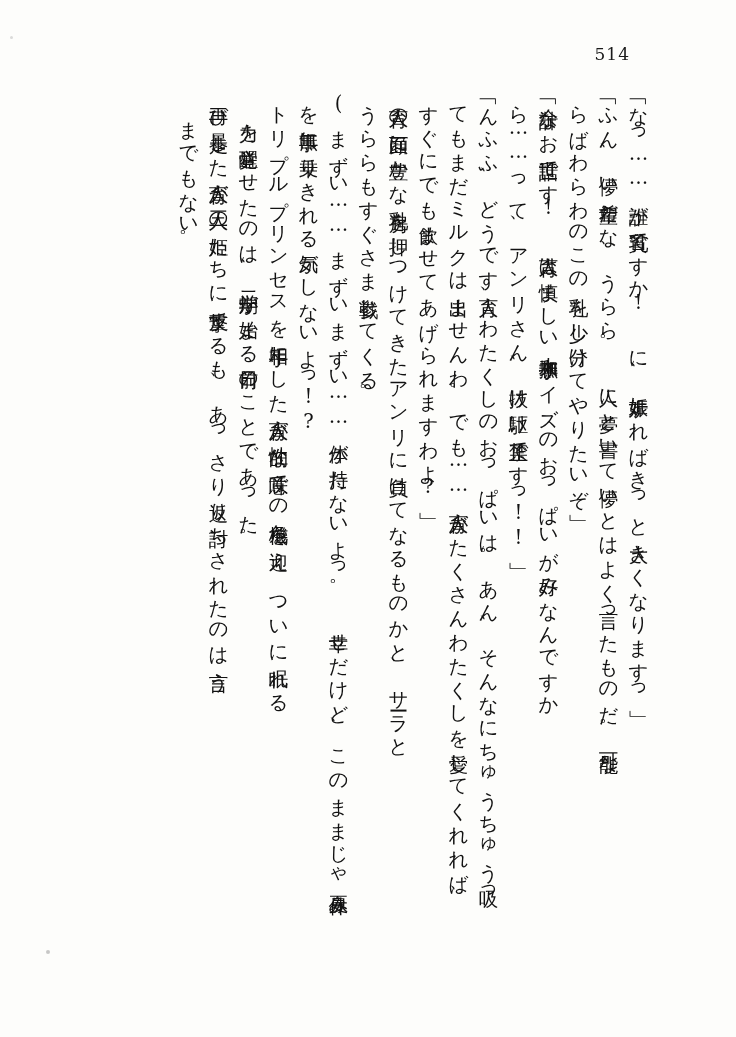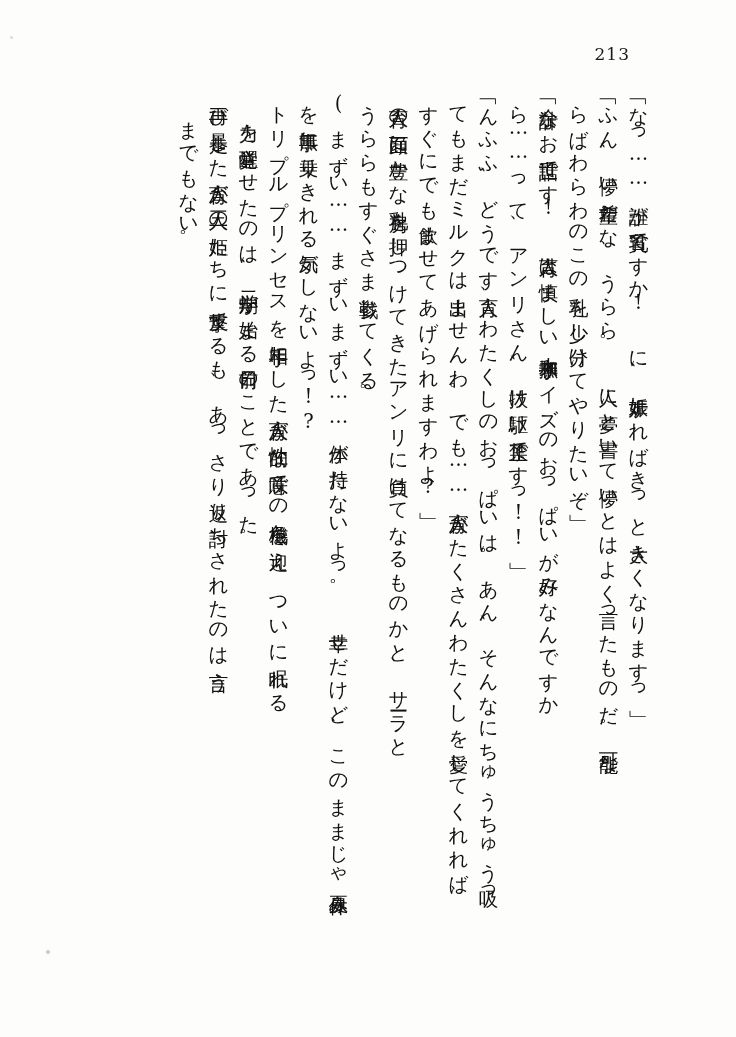--- a/index.html
+++ b/index.html
@@ -75,21 +75,21 @@
     opacity: 0.55;
   }
   #speck-1 { left: 46px; top: 950px; width: 4px; height: 4px; }
   #speck-2 { left: 10px; top: 36px;  width: 3px; height: 3px; opacity: .35; }
 </style>
 </head>
 <body>
 
 <div id="page">
 
-  <div id="page-number">213</div>
+  <div id="page-number">514</div>
 
   <div id="text-block">
     <div class="column">「なっ……誰が貧乳ですか!　に、妊娠すればきっと大きくなりますっ」</div>
     <div class="column">「ふん、儚い希望だな、うらら。　人に夢と書いて儚いとはよく言ったものだ。可能な</div>
     <div class="column">らばわらわのこの乳を少し分けてやりたいぞ」</div>
     <div class="column">「余計なお世話です!　育人は慎ましい大和撫子サイズのおっぱいが好みなんですか</div>
     <div class="column">ら……って、アンリさん、抜け駆け禁止ですっ!!」</div>
     <div class="column">「んふふ、どうです育人、わたくしのおっぱいは。あん、そんなにちゅうちゅう吸っ</div>
     <div class="column">てもまだミルクは出ませんわ。でも……育人がたくさんわたくしを愛してくれれば、</div>
     <div class="column">すぐにでも飲ませてあげられますわよ?」</div>

